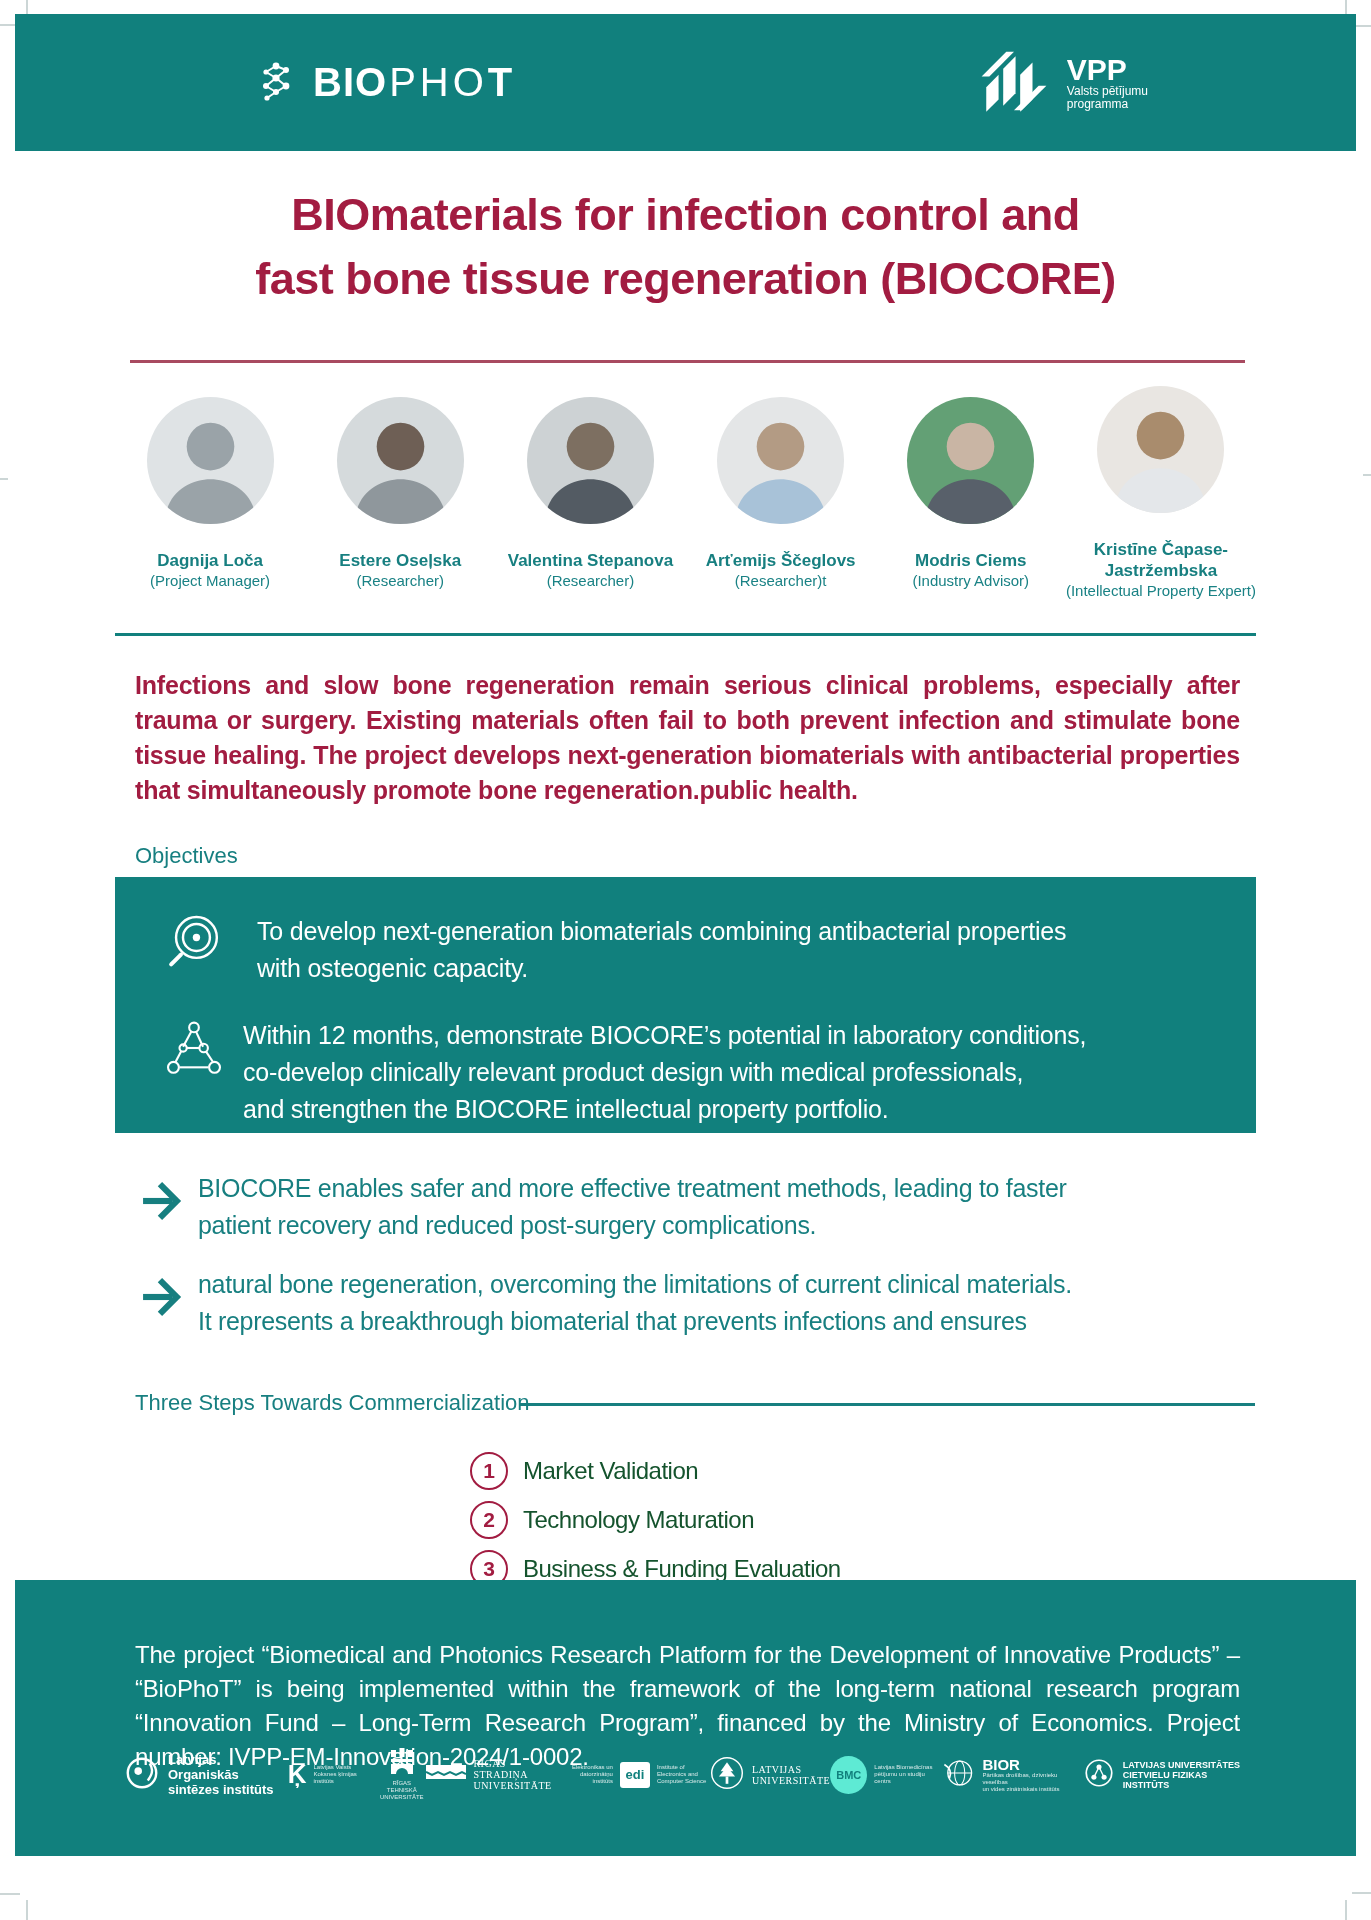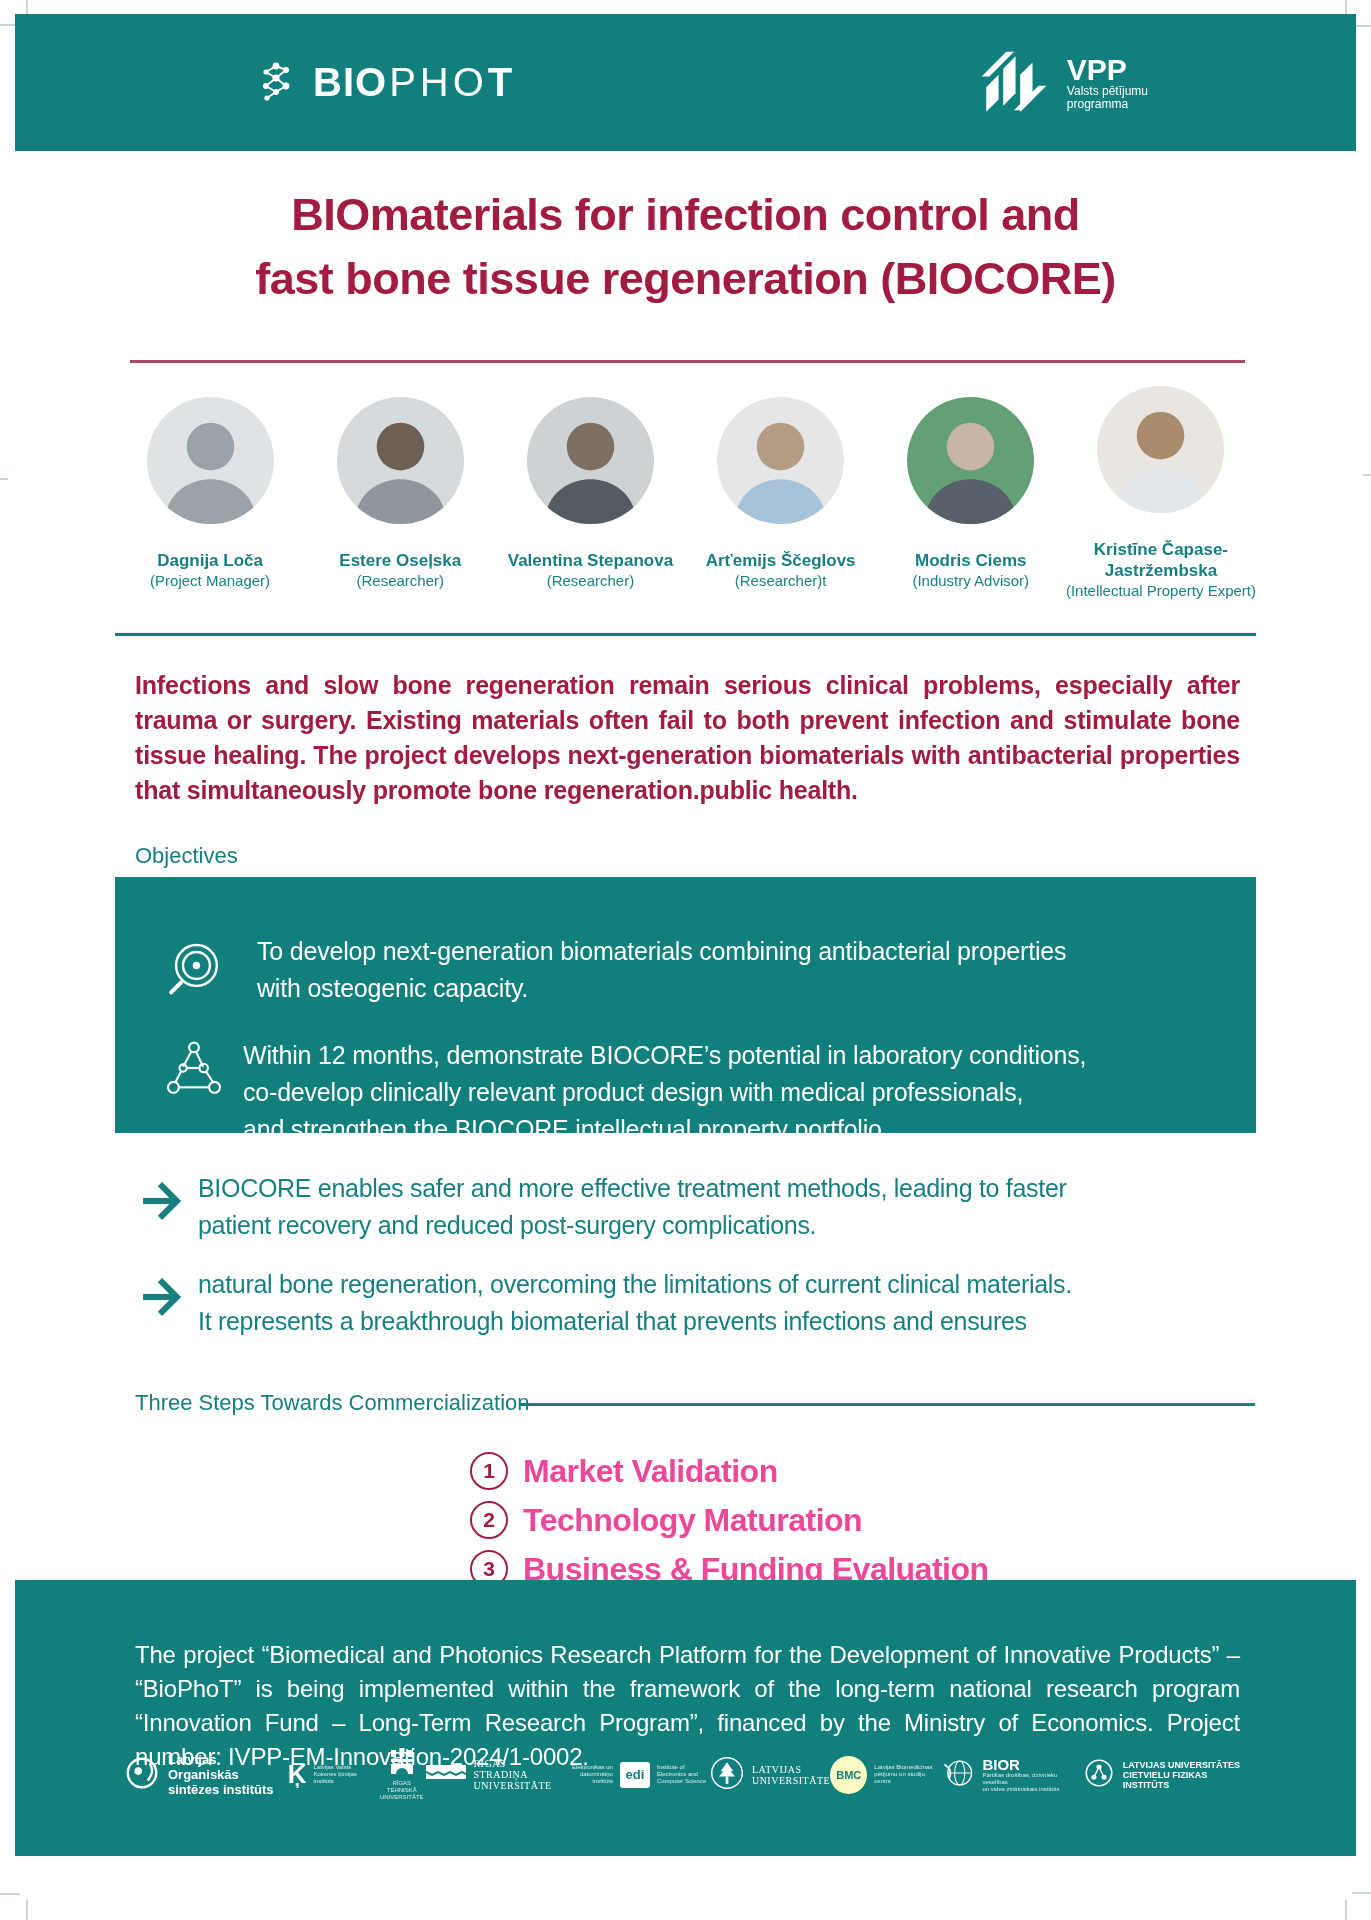--- a/index.html
+++ b/index.html
@@ -40,54 +40,54 @@
 
   
   .intro{position:absolute;top:668px;left:135px;width:1105px;color:#A21C41;
          font-weight:700;font-size:25px;line-height:35px;text-align:justify;letter-spacing:-0.2px;}
 
   
   .section-label{position:absolute;color:#177F80;font-size:22px;font-weight:400;}
   .objectives-label{top:843px;left:135px;}
   .obj-box{position:absolute;top:877px;left:115px;width:1141px;height:256px;background:#11807D;}
   .obj-item{display:flex;align-items:flex-start;gap:34px;padding-left:50px;}
-  .obj-item.first{padding-top:56px;align-items:flex-end;}
+  .obj-item.first{padding-top:36px;}
   .obj-item.second{padding-top:30px;gap:20px;}
   .obj-icon{flex:0 0 58px;}
   .obj-text{color:#fff;font-size:25px;line-height:37px;letter-spacing:-0.2px;}
 
   
   .benefit{position:absolute;left:140px;display:flex;gap:12px;}
   .benefit-1{top:1170px;}
   .benefit-2{top:1266px;}
   .benefit-arrow{flex:0 0 46px;margin-top:4px;}
   .benefit-text{color:#177F80;font-size:25px;line-height:37px;letter-spacing:-0.3px;width:1045px;}
 
   
   .comm-label{top:1390px;left:135px;}
   .comm-line{position:absolute;top:1403px;left:520px;width:735px;height:3px;background:#177F80;}
   .steps{position:absolute;top:1452px;left:470px;display:flex;flex-direction:column;gap:11px;}
   .step{display:flex;align-items:center;gap:15px;}
   .step-circle{width:34px;height:34px;border:2.5px solid #A21C41;border-radius:50%;
                display:flex;align-items:center;justify-content:center;
                color:#A21C41;font-weight:700;font-size:21px;}
-  .step-label{color:#ec4899;font-weight:700;font-size:32px;letter-spacing:-0.5px;}
+  .step-label{color:#14532d;font-weight:400;font-size:24px;letter-spacing:-0.5px;}
 
   
   .footer-bar{position:absolute;left:15px;top:1580px;width:1341px;height:276px;background:#11807D;}
   .footer-text{position:absolute;top:58px;left:120px;width:1105px;color:#fff;
                font-size:24px;line-height:34px;text-align:justify;letter-spacing:-0.2px;}
   .partners{position:absolute;left:108px;top:168px;width:1130px;display:flex;
             justify-content:space-between;align-items:center;}
   .partner{display:flex;align-items:center;gap:7px;color:#fff;}
   .p-text{font-size:9px;line-height:10px;}
   .p-text.big{font-size:13px;line-height:15px;font-weight:700;}
   .p-text.serif{font-family:"Liberation Serif",serif;font-size:10px;line-height:11px;letter-spacing:0.5px;}
   .p-mono{font-weight:800;font-size:15px;line-height:15px;}
-  .bmc-circle{width:38px;height:38px;border-radius:50%;background:#fef9c3;color:#11807D;
+  .bmc-circle{width:38px;height:38px;border-radius:50%;background:#5eead4;color:#11807D;
               display:flex;align-items:center;justify-content:center;font-weight:800;font-size:11px;}
   .edi-box{width:30px;height:26px;background:#fff;border-radius:3px;color:#11807D;
            display:flex;align-items:center;justify-content:center;font-weight:800;font-size:13px;}
   .p-tiny{font-size:6px;line-height:7px;opacity:0.85;}
 </style>
 </head>
 <body>
 
 <div class="page">
 

